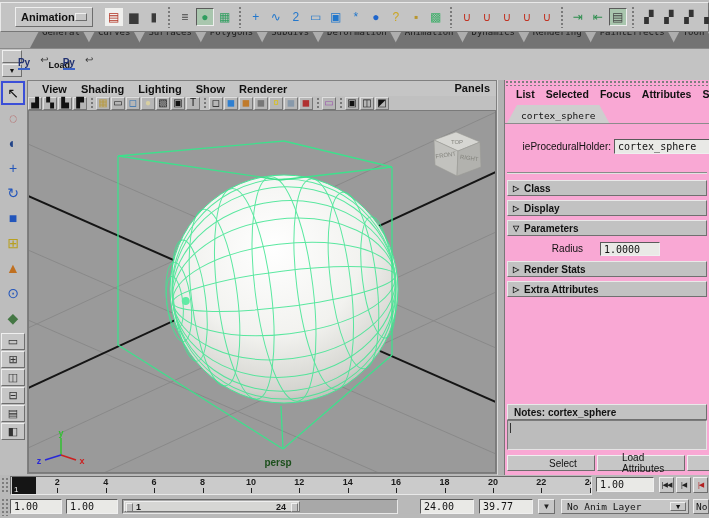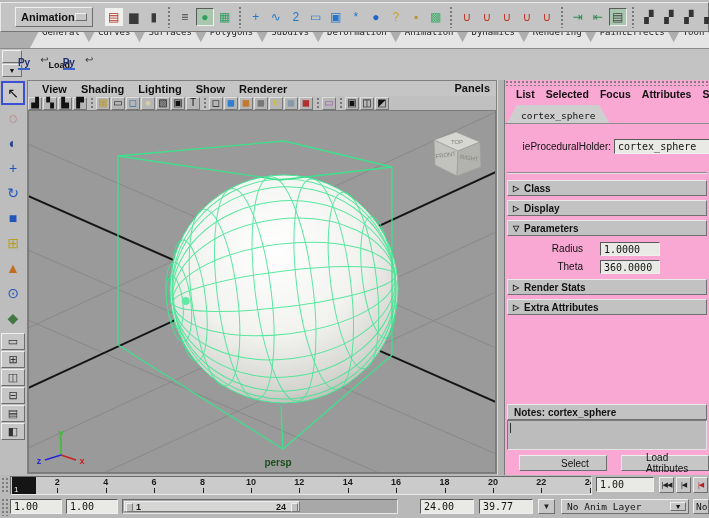--- a/index.html
+++ b/index.html
@@ -33,21 +33,21 @@
     background-image:radial-gradient(#7a7a7a 1px, transparent 1px); background-size:4px 4px; }
   .icon-btn { width:18px; height:18px; margin:0 1px; display:flex; align-items:center;
     justify-content:center; font-size:12px; line-height:1; cursor:default; }
   .icon-btn.active { background:#a9c6ae; border:1px solid; border-color:#5a5a5a #efefef #efefef #5a5a5a; }
 
   
   #shelf-tabs { position:absolute; left:0; top:32px; width:709px; height:17px;
     background:#aeaeae; display:flex; align-items:flex-end; padding-left:30px;
     border-bottom:1px solid #8a8a8a; overflow:hidden; }
   .shelf-tab { height:15px; padding:1px 12px 16px 12px; margin-right:-6px;
-    background:#e5e5e5; font-family:"DejaVu Sans Mono", monospace; font-size:9px;
+    background:#737373; font-family:"DejaVu Sans Mono", monospace; font-size:9px;
     color:#1a1a1a; clip-path:polygon(9px 0, calc(100% - 9px) 0, 100% 100%, 0 100%);
     display:flex; align-items:center; white-space:nowrap; }
 
   
   #shelf { position:absolute; left:0; top:49px; width:709px; height:31px; background:#c3c3c3; }
   #shelf-side { position:absolute; left:2px; top:1px; width:22px; height:28px; }
   .shelf-side-btn { width:20px; height:13px; margin-bottom:1px; font-size:8px;
     display:flex; align-items:center; justify-content:center; }
   .shelf-item { position:absolute; top:1px; width:32px; height:28px; display:flex;
     flex-direction:row; align-items:center; justify-content:center; }
@@ -115,21 +115,21 @@
   .ae-param .pval { width:60px; height:14px; }
 
   #ae-notesbar { position:absolute; left:2px; top:324px; width:200px; height:16px;
     display:flex; align-items:center; font-weight:bold; font-size:10px;
     background:#c2c2c2; border:1px solid; border-color:#e9e9e9 #707070 #707070 #e9e9e9;
     padding-left:6px; }
   #ae-notes { position:absolute; left:2px; top:340px; width:200px; height:30px;
     background:#bcbcbc; border:1px solid; border-color:#7a7a7a #e4e4e4 #e4e4e4 #7a7a7a; }
   #ae-notes .caret { position:absolute; left:2px; top:2px; width:1px; height:10px; background:#333; }
   #ae-buttons { position:absolute; left:0; top:375px; width:204px; height:18px; display:flex; }
-  .ae-btn { height:16px; margin-left:14px; display:flex; align-items:center; justify-content:center;
+  .ae-btn { height:16px; margin-left:2px; display:flex; align-items:center; justify-content:center;
     font-size:10px; flex:0 0 auto;padding-left:24px; }
 
   
   #timeline { position:absolute; left:0; top:475px; width:709px; height:21px; background:#b9b9b9; }
   #tl-handle { position:absolute; left:1px; top:2px; width:7px; height:17px; }
   #ruler { position:absolute; left:10px; top:1px; width:582px; height:19px; background:#cbcbcb;
     border:1px solid; border-color:#6a6a6a #e8e8e8 #e8e8e8 #6a6a6a; overflow:hidden; }
   #curframe { position:absolute; left:1px; top:0; width:24px; height:17px; background:#151515; }
   #curframe span { position:absolute; left:2px; bottom:0px; color:#f2f2f2; font-size:8px; }
   .tick-num { position:absolute; top:0px; transform:translateX(-50%); font-size:9px;
@@ -424,24 +424,20 @@
           <div>Display</div>
         </div>
         <div class="ae-bar">
           <div class="arr">▽</div>
           <div>Parameters</div>
         </div>
         <div class="ae-param">
           <div class="plbl">Radius</div>
           <div class="pval field">1.0000</div>
         </div>
-        <div class="ae-param">
-          <div class="plbl">Theta</div>
-          <div class="pval field">360.0000</div>
-        </div>
         <div style="height: 3px;"></div>
         <div class="ae-bar">
           <div class="arr">▷</div>
           <div>Render Stats</div>
         </div>
         <div class="ae-bar">
           <div class="arr">▷</div>
           <div>Extra Attributes</div>
         </div>
       </div>

